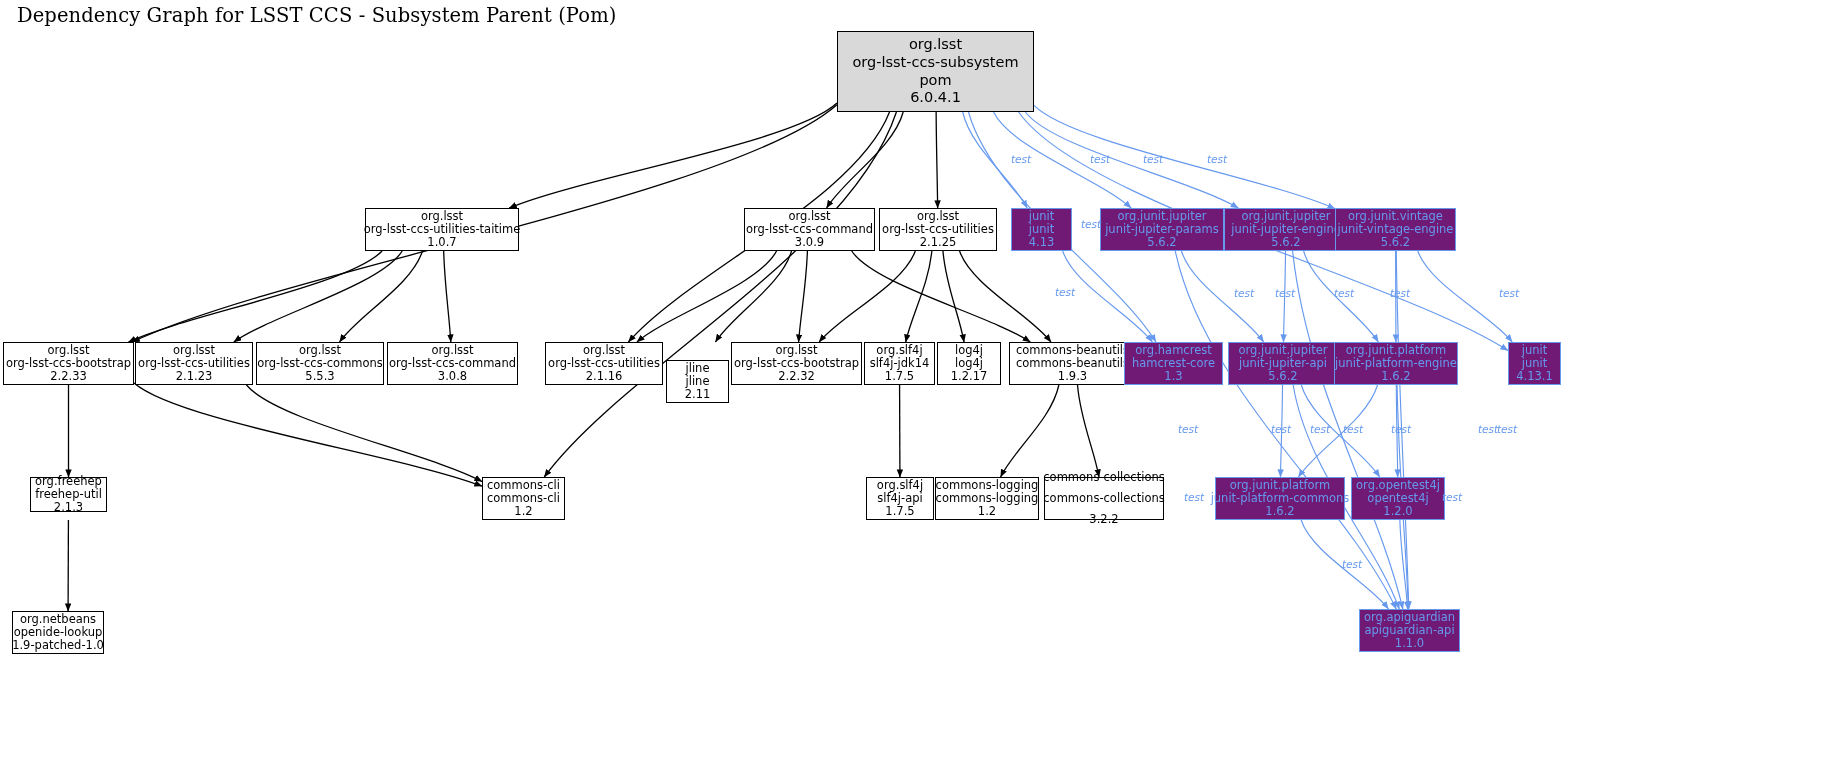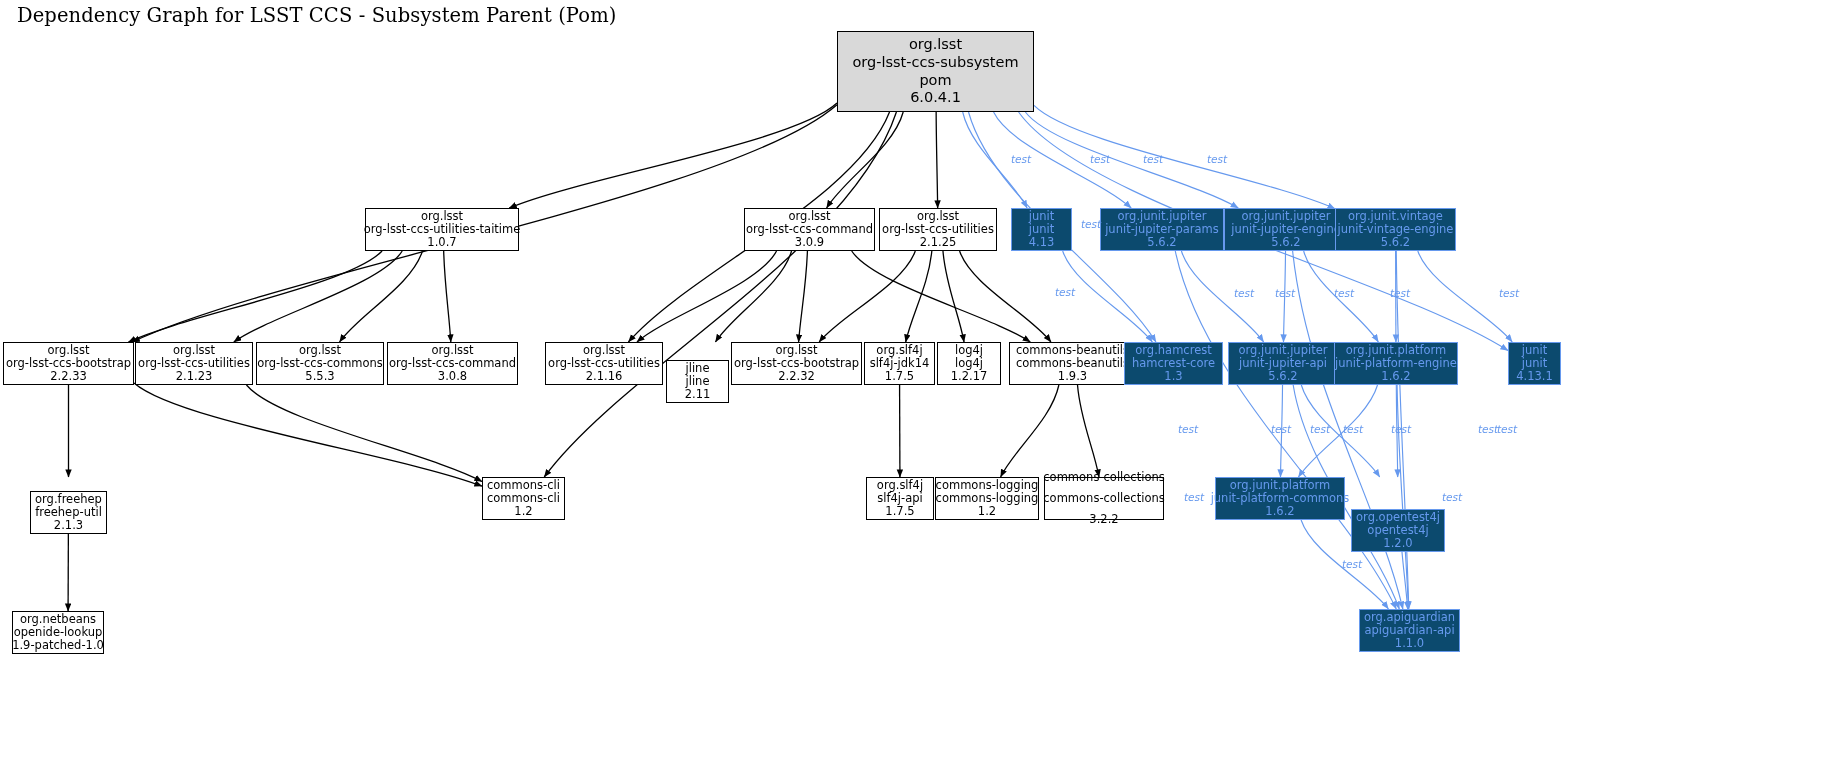--- a/index.html
+++ b/index.html
@@ -48,21 +48,21 @@
   }
   .node.root {
     background: #d9d9d9;
     border-width: 1.8px;
     font-size: 14.5px;
     line-height: 1.22;
   }
   .node.test {
     border-color: #6699ee;
     color: #6699ee;
-    background: #0c4a6e;
+    background: #701a75;
   }
   .node .ln { display: block; }
   .edge-label {
     position: absolute;
     font-size: 10.5px;
     color: #6699ee;
     white-space: nowrap;
     font-family: "DejaVu Sans", sans-serif;
     font-style: italic;
   }
@@ -240,21 +240,21 @@
       <div class="node test" style="left: 1334px; top: 342px; width: 124px; height: 43px;">
         <span class="ln">org.junit.platform</span>
         <span class="ln">junit-platform-engine</span>
         <span class="ln">1.6.2</span>
       </div>
       <div class="node test" style="left: 1508px; top: 342px; width: 53px; height: 43px;">
         <span class="ln">junit</span>
         <span class="ln">junit</span>
         <span class="ln">4.13.1</span>
       </div>
-      <div class="node" style="left: 30px; top: 491px; width: 77px; height: 43px;">
+      <div class="node" style="left: 30px; top: 477px; width: 77px; height: 35px;">
         <span class="ln">org.freehep</span>
         <span class="ln">freehep-util</span>
         <span class="ln">2.1.3</span>
       </div>
       <div class="node" style="left: 482px; top: 477px; width: 83px; height: 43px;">
         <span class="ln">commons-cli</span>
         <span class="ln">commons-cli</span>
         <span class="ln">1.2</span>
       </div>
       <div class="node" style="left: 866px; top: 477px; width: 68px; height: 43px;">
@@ -270,21 +270,21 @@
       <div class="node" style="left: 1044px; top: 477px; width: 120px; height: 43px; gap: 8px;">
         <span class="ln">commons-collections</span>
         <span class="ln">commons-collections</span>
         <span class="ln">3.2.2</span>
       </div>
       <div class="node test" style="left: 1215px; top: 477px; width: 130px; height: 43px;">
         <span class="ln">org.junit.platform</span>
         <span class="ln">junit-platform-commons</span>
         <span class="ln">1.6.2</span>
       </div>
-      <div class="node test" style="left: 1351px; top: 477px; width: 94px; height: 43px; margin-top: 32px;">
+      <div class="node test" style="left: 1351px; top: 477px; width: 94px; height: 43px;">
         <span class="ln">org.opentest4j</span>
         <span class="ln">opentest4j</span>
         <span class="ln">1.2.0</span>
       </div>
       <div class="node test" style="left: 1359px; top: 609px; width: 101px; height: 43px;">
         <span class="ln">org.apiguardian</span>
         <span class="ln">apiguardian-api</span>
         <span class="ln">1.1.0</span>
       </div>
       <div class="node" style="left: 12px; top: 611px; width: 92px; height: 43px;">

